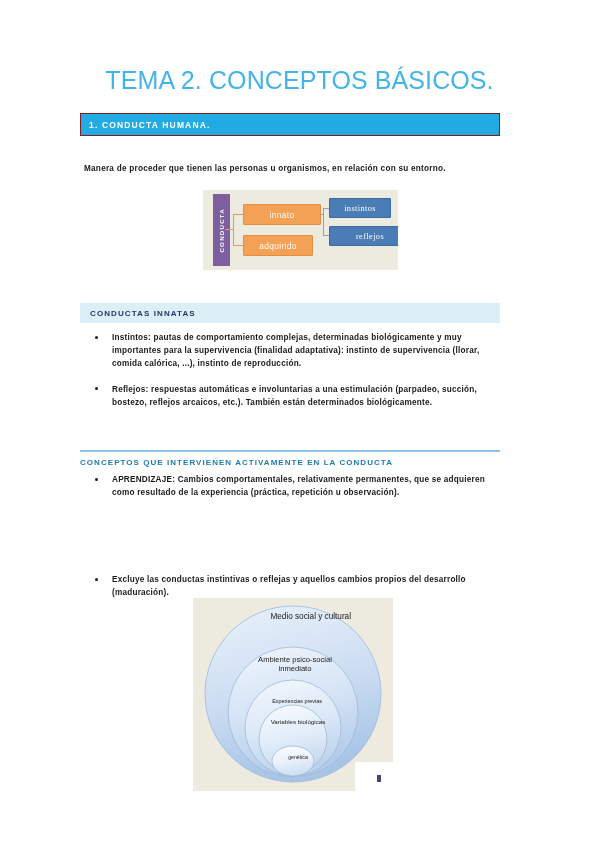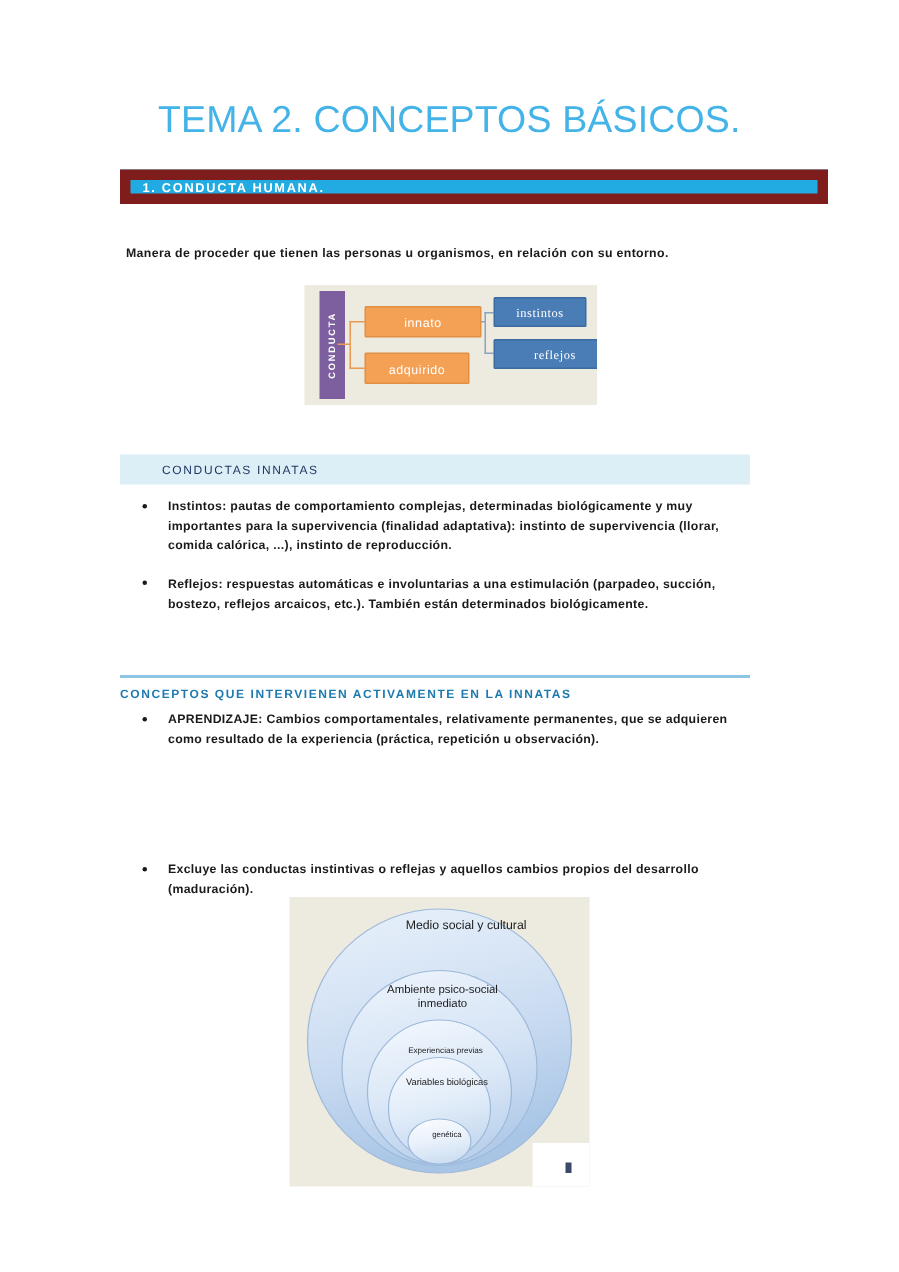--- a/index.html
+++ b/index.html
@@ -25,23 +25,23 @@
     letter-spacing: 0.1px;
     color: #44B3E7;
     font-family: "Liberation Sans", sans-serif;
     white-space: nowrap;
   }
 
   
   .section-bar {
     position: absolute;
     left: 80px; top: 113px;
-    width: 472px; height: 23px;
+    width: 420px; height: 23px;
     background: #22ABE3;
-    border: 7px solid #7f1d1d;
+    border: 1px solid #7f1d1d;
     display: flex; align-items: center;
   }
   .section-bar-label {
     color: #ffffff;
     font-size: 8.5px;
     font-weight: 700;
     letter-spacing: 1.15px;
     padding-left: 8px;
     white-space: nowrap;
   }
@@ -102,26 +102,26 @@
 
   
   .heading-band {
     position: absolute;
     left: 80px; top: 303px;
     width: 420px; height: 20px;
     background: #DCEEF6;
     display: flex; align-items: center;
   }
   .heading-band-label {
+    padding-left: 10px;
     font-size: 8px;
-    font-weight: 400;
+    font-weight: 700;
     letter-spacing: 1.1px;
     color: #1F3864;
     white-space: nowrap;
-    margin-left: 28px;
   }
 
   
   .rule-heading-wrap {
     position: absolute;
     left: 80px; top: 450px;
     width: 420px;
   }
   .rule-heading-rule {
     width: 100%; height: 2px;
@@ -241,21 +241,21 @@
   <span class="heading-band-label">CONDUCTAS INNATAS</span>
 </div>
 
 <div class="bullets bullets-innatas">
   <div class="bullet-item">Instintos: pautas de comportamiento complejas, determinadas biológicamente y muy importantes para la supervivencia (finalidad adaptativa): instinto de supervivencia (llorar, comida calórica, ...), instinto de reproducción.</div>
   <div class="bullet-item">Reflejos: respuestas automáticas e involuntarias a una estimulación (parpadeo, succión, bostezo, reflejos arcaicos, etc.). También están determinados biológicamente.</div>
 </div>
 
 <div class="rule-heading-wrap">
   <div class="rule-heading-rule"></div>
-  <div class="rule-heading-label">CONCEPTOS QUE INTERVIENEN ACTIVAMENTE EN LA INNATAS</div>
+  <div class="rule-heading-label">CONCEPTOS QUE INTERVIENEN ACTIVAMENTE EN LA CONDUCTA</div>
 </div>
 
 <div class="bullets bullets-conceptos">
   <div class="bullet-item">APRENDIZAJE: Cambios comportamentales, relativamente permanentes, que se adquieren como resultado de la experiencia (práctica, repetición u observación).</div>
 </div>
 
 <div class="bullets bullets-excluye">
   <div class="bullet-item">Excluye las conductas instintivas o reflejas y aquellos cambios propios del desarrollo (maduración).</div>
 </div>
 

